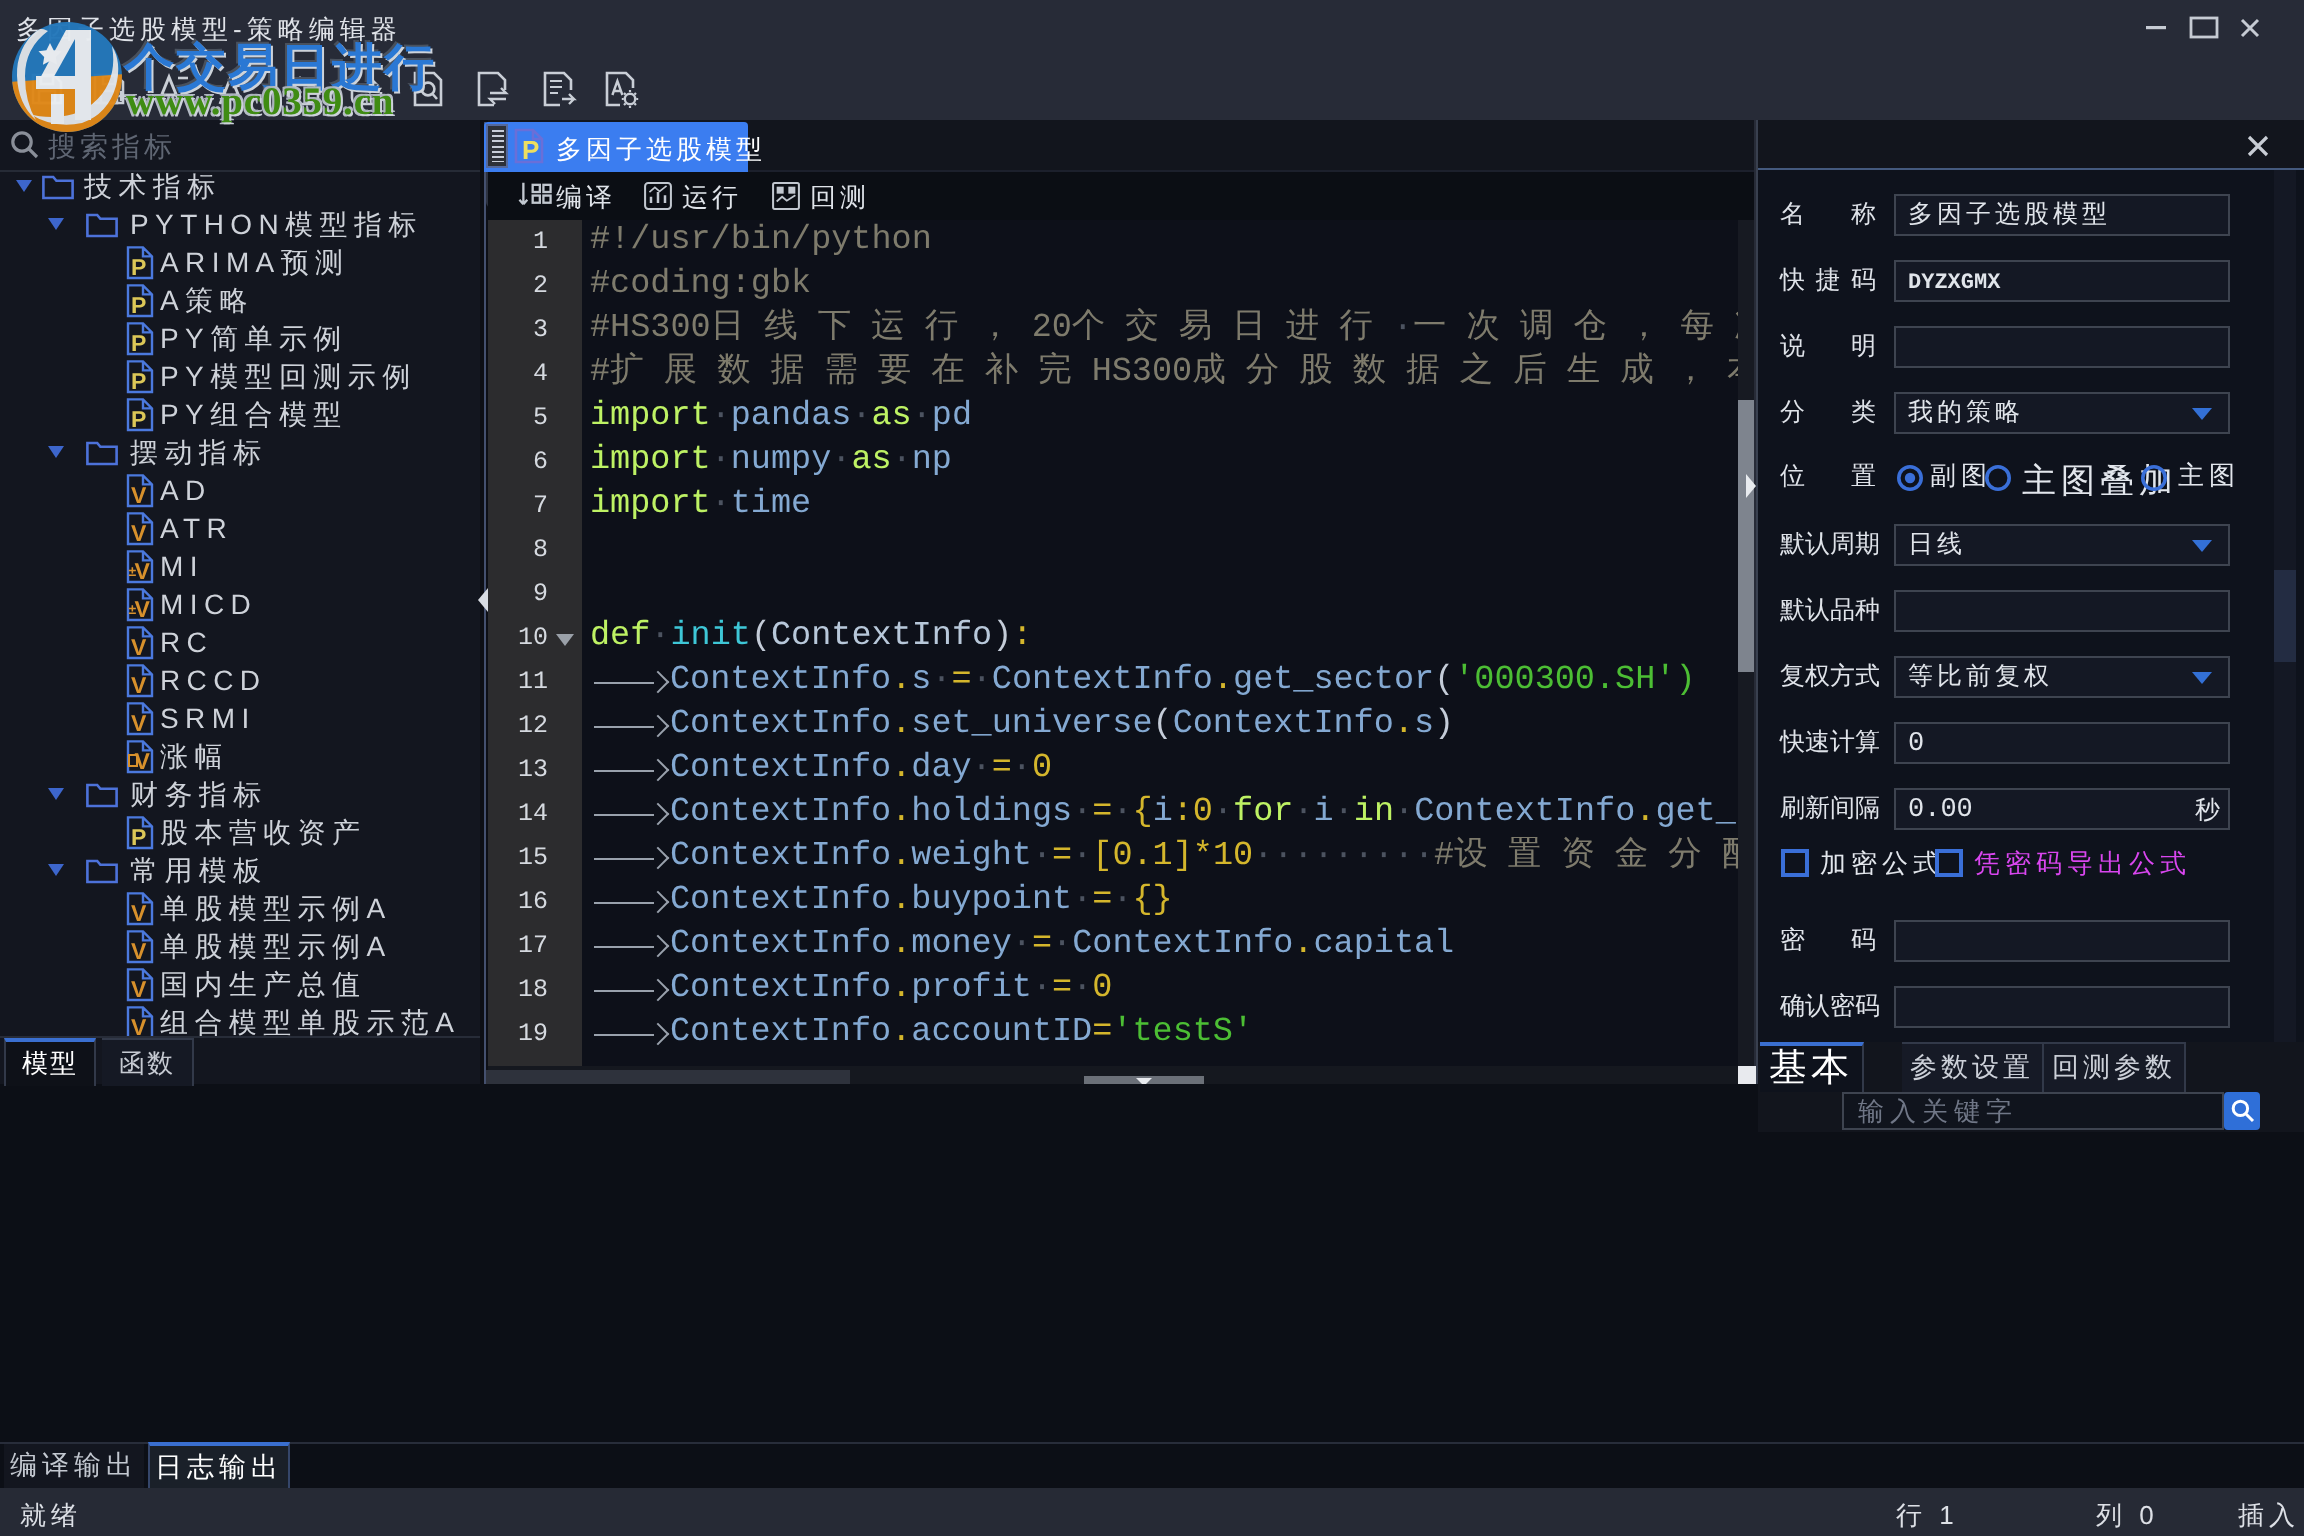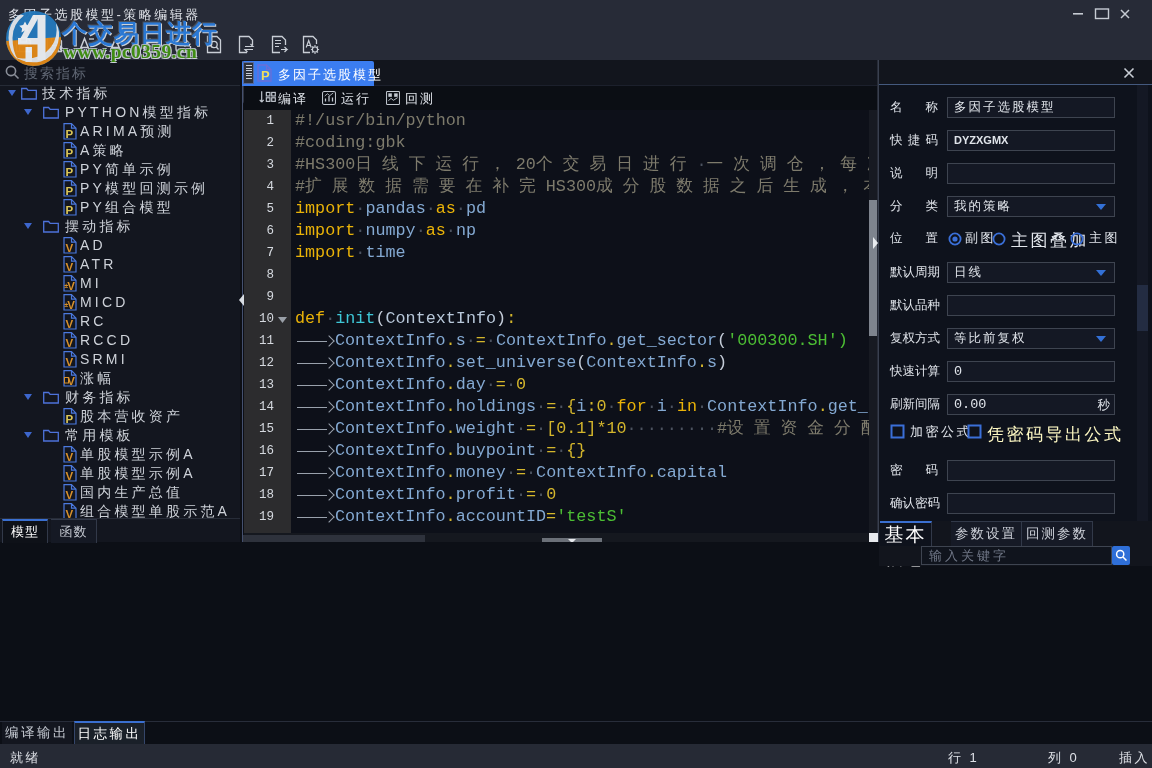--- a/index.html
+++ b/index.html
@@ -14,21 +14,21 @@
 #outtabrow{left:0;top:721px;width:1152px;height:23px;background:#0c0f16;border-top:1px solid #282d3a;}
 #statusbar{left:0;top:744px;width:1152px;height:24px;background:#262a35;color:#dde0e6;font-size:13px;}
 #editor{left:244px;top:60px;width:633px;height:486px;background:#0d1019;}
 #rightpanel{left:879px;top:60px;width:273px;height:506px;background:#0e121c;}
 
 .trow{position:absolute;height:19px;line-height:19px;color:#ced2d9;font-size:14px;white-space:nowrap;}
 .tarr{position:absolute;width:0;height:0;border-left:4.5px solid transparent;border-right:4.5px solid transparent;border-top:6px solid #3d66cc;top:6px;}
 
 .cl{position:absolute;left:295px;width:574px;overflow:hidden;height:22px;line-height:22px;font-family:"Liberation Mono",monospace;font-size:16.75px;white-space:pre;color:#84a9d2;}
 .ln{position:absolute;left:244px;width:30px;height:22px;line-height:22px;text-align:right;color:#d5d9df;font-size:12.5px;font-family:"Liberation Mono",monospace;}
-.cm{color:#7e7b6c;}.kw{color:#eab308;}.op{color:#d4b62c;}.st{color:#4cbe34;}.cy{color:#3ec7d7;}.pa{color:#c4ccd8;}.dt{color:#4c5360;}.id{color:#84a9d2;}.pr{color:#b8c8da;}
+.cm{color:#7e7b6c;}.kw{color:#bef264;}.op{color:#d4b62c;}.st{color:#4cbe34;}.cy{color:#3ec7d7;}.pa{color:#c4ccd8;}.dt{color:#4c5360;}.id{color:#84a9d2;}.pr{color:#b8c8da;}
 .tabarrow{display:inline-block;width:40px;height:22px;vertical-align:top;position:relative;}
 .tabarrow:before{content:"";position:absolute;left:2px;right:8px;top:10.5px;height:1px;background:#99a1ac;}
 .tabarrow:after{content:"";position:absolute;right:2px;top:7px;width:7px;height:7px;border-top:1px solid #99a1ac;border-right:1px solid #99a1ac;transform:rotate(45deg);}
 
 .frow{position:absolute;left:879px;width:273px;height:21px;}
 .flabel{position:absolute;left:11px;top:0;width:48px;height:21px;line-height:21px;color:#dfe3e9;font-size:12.5px;display:flex;justify-content:space-between;}
 .finput{position:absolute;left:68px;top:0;width:168px;height:21px;background:#141824;border:1px solid #3e4450;color:#e0e4ea;font-size:12.5px;line-height:19px;padding-left:6px;white-space:nowrap;}
 .fsel .finput:after{content:"";position:absolute;right:8px;top:7px;border-left:5.5px solid transparent;border-right:5.5px solid transparent;border-top:6.5px solid #3370d6;}
 #titlebar>div{letter-spacing:2.5px;}
 .trow>span.abs{letter-spacing:3.2px;}
@@ -402,21 +402,21 @@
         <span>称</span>
       </div>
       <div class="finput">多因子选股模型</div>
     </div>
 <div class="frow" style="top:129.5px">
       <div class="flabel">
         <span>快</span>
         <span>捷</span>
         <span>码</span>
       </div>
-      <div class="finput"><span style="font-family:Liberation Sans, sans-serif;font-size:11px;font-weight:bold">DYZXGMX</span></div>
+      <div class="finput"><span style="font-family:Liberation Mono, monospace;font-size:11px;font-weight:bold">DYZXGMX</span></div>
     </div>
 <div class="frow" style="top:162.5px">
       <div class="flabel">
         <span>说</span>
         <span>明</span>
       </div>
       <div class="finput"></div>
     </div>
 <div class="frow fsel" style="top:195.5px">
       <div class="flabel">
@@ -491,21 +491,21 @@
     </div>
 <div class="frow" style="top:424px">
       <div class="flabel"></div>
       <svg class="abs" style="left:11px;top:0px" width="15" height="15" viewBox="0 0 15 15">
         <rect x="1.5" y="1.5" width="12" height="12" fill="none" stroke="#3a6fd8" stroke-width="2"></rect>
       </svg>
       <span class="abs" style="left:31px;top:-1px;color:#e2e6ec;font-size:13px">加密公式</span>
 <svg class="abs" style="left:88px;top:0px" width="15" height="15" viewBox="0 0 15 15">
         <rect x="1.5" y="1.5" width="12" height="12" fill="none" stroke="#3a6fd8" stroke-width="2"></rect>
       </svg>
-      <span class="abs" style="left:108px;top:-1px;color:#fef9c3;font-size:17px">凭密码导出公式</span>
+      <span class="abs" style="left:108px;top:-1px;color:#d946ef;font-size:13px">凭密码导出公式</span>
     </div>
 <div class="frow" style="top:459.5px">
       <div class="flabel">
         <span>密</span>
         <span>码</span>
       </div>
       <div class="finput"></div>
     </div>
 <div class="frow" style="top:492.5px">
       <div class="flabel">

